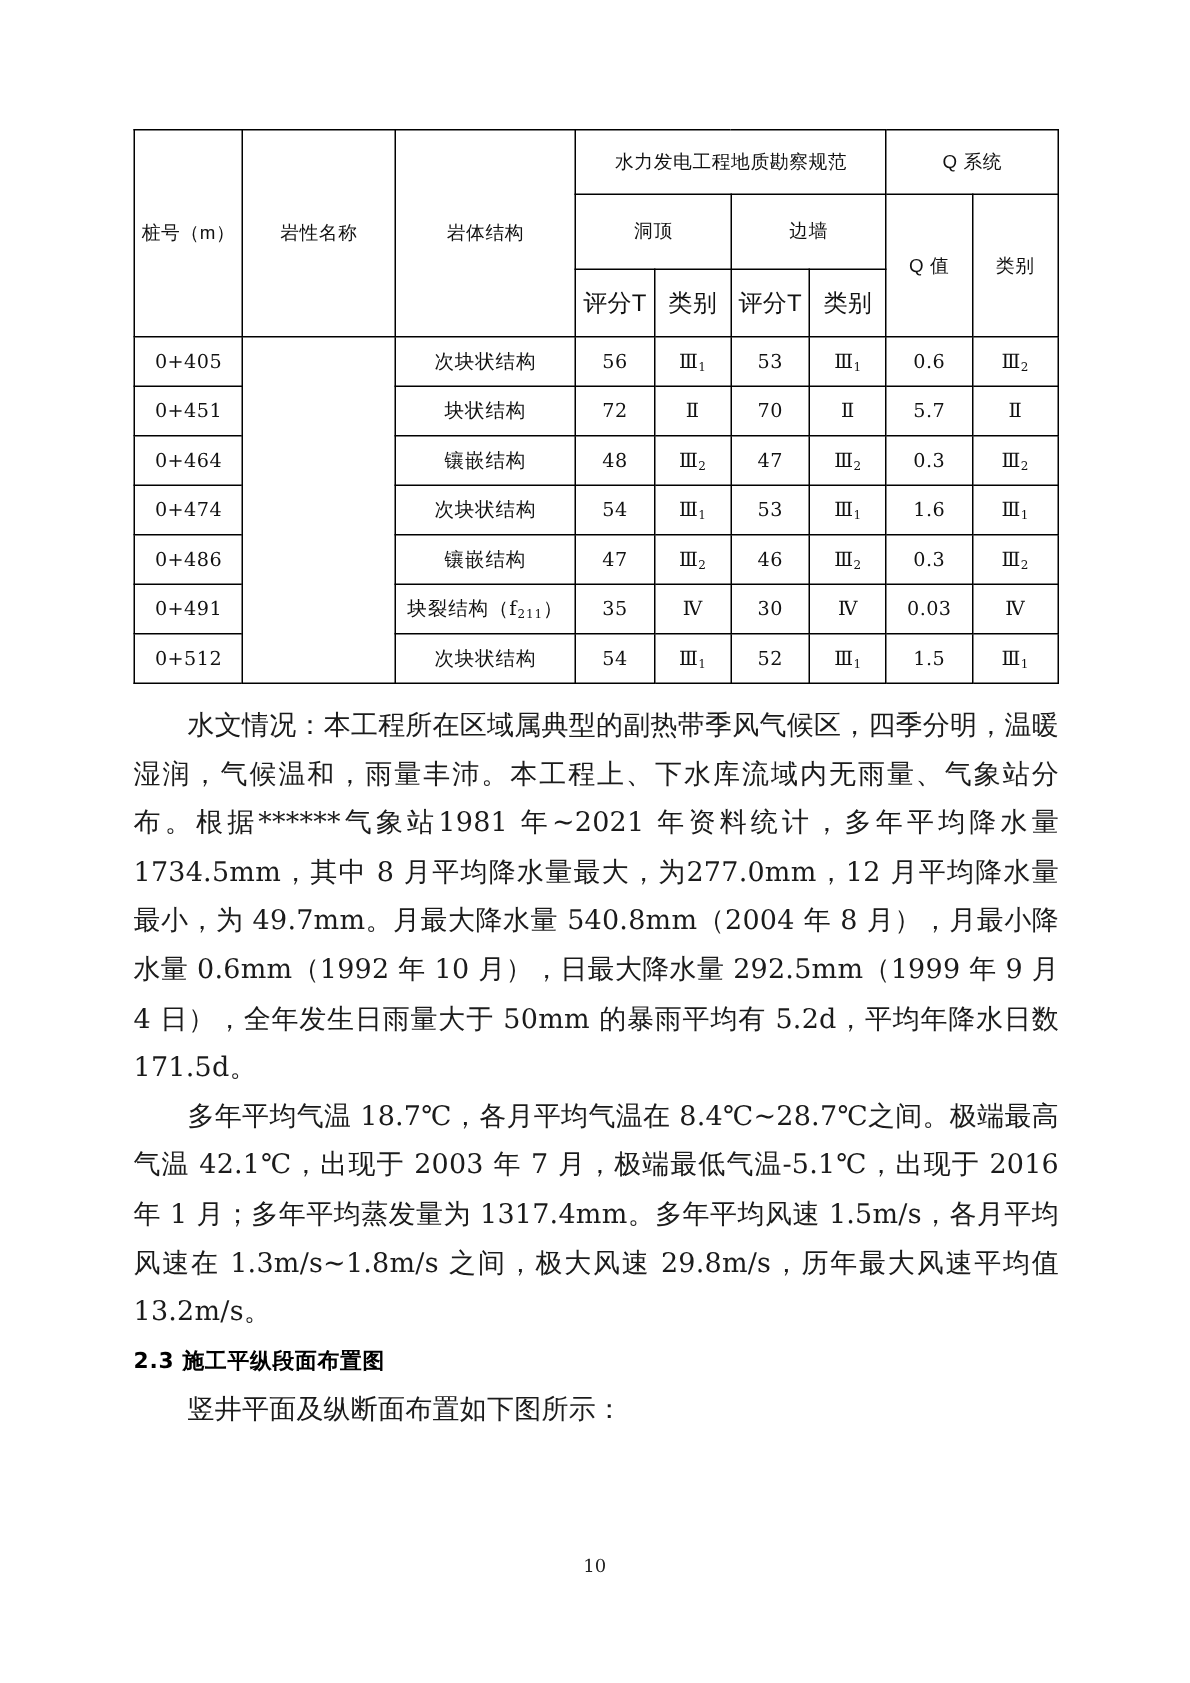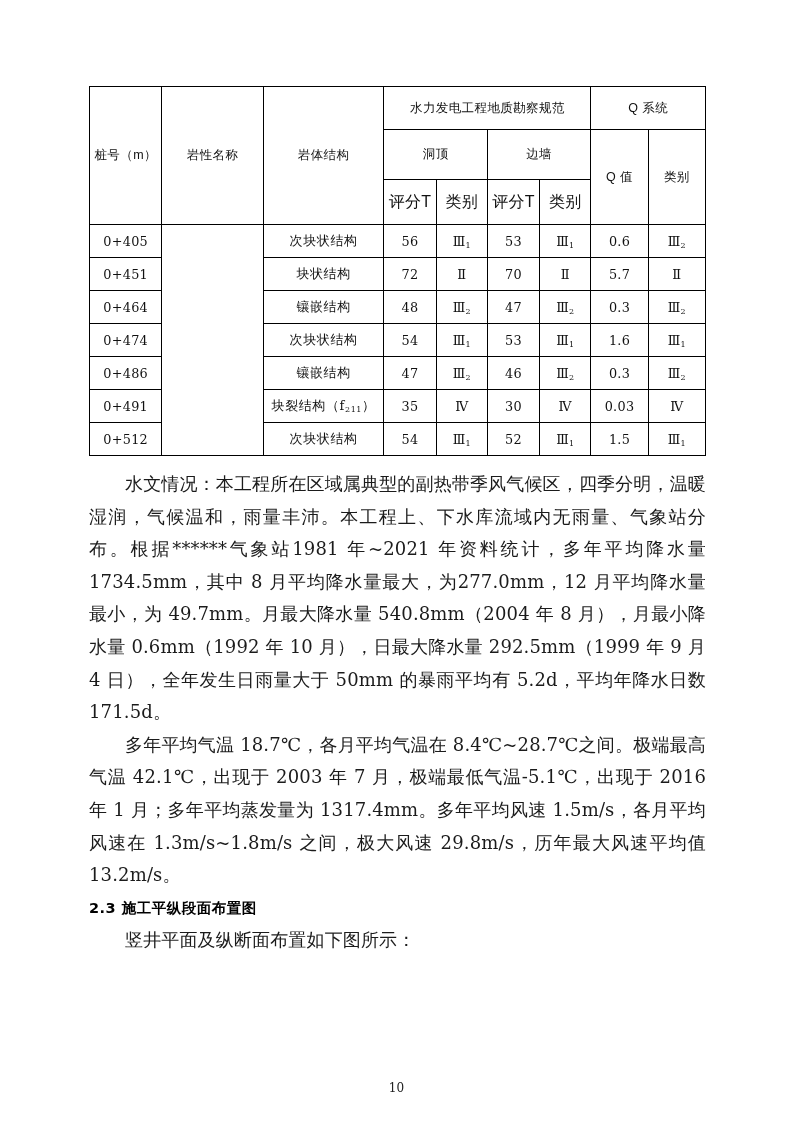--- a/index.html
+++ b/index.html
@@ -109,21 +109,20 @@
   }
   .page-number {
     position: absolute;
     top: 1037px;
     left: 0;
     width: 793px;
     text-align: center;
     font-family: "DejaVu Serif", "Liberation Serif", serif;
     font-size: 12px;
     color: #222;
-    margin-top: 44px;
   }
 </style>
 </head>
 <body>
 
 <div class="page">
   <div class="content">
 
     <table class="geo-table">
       <colgroup>

